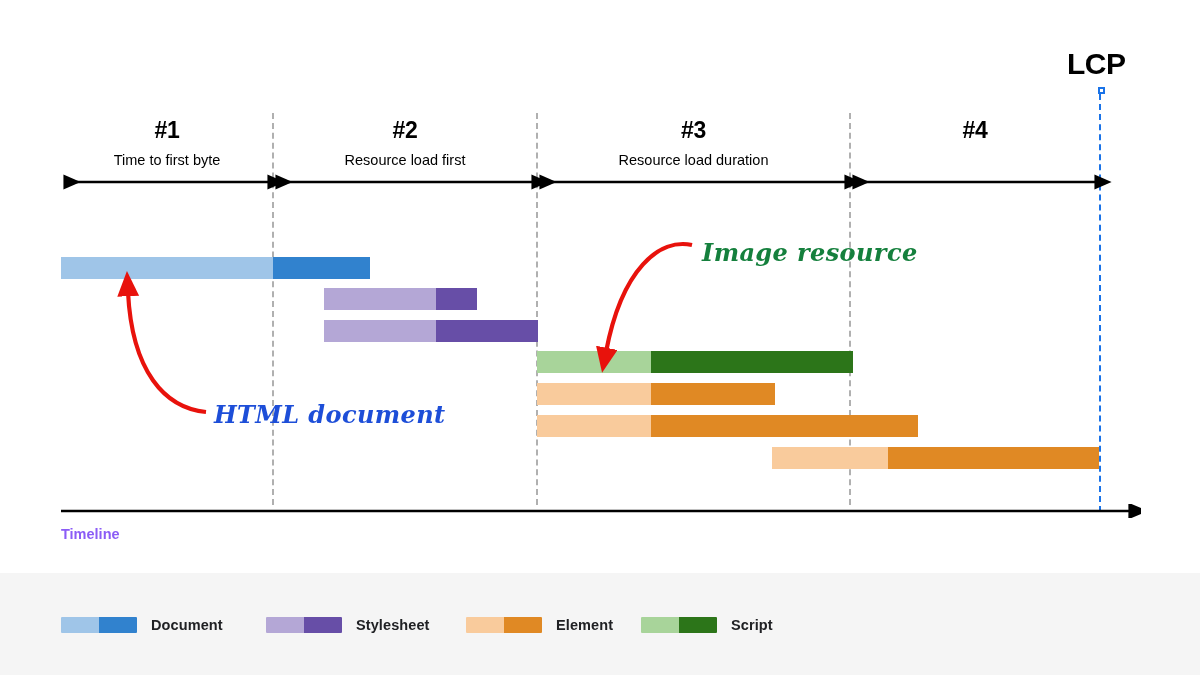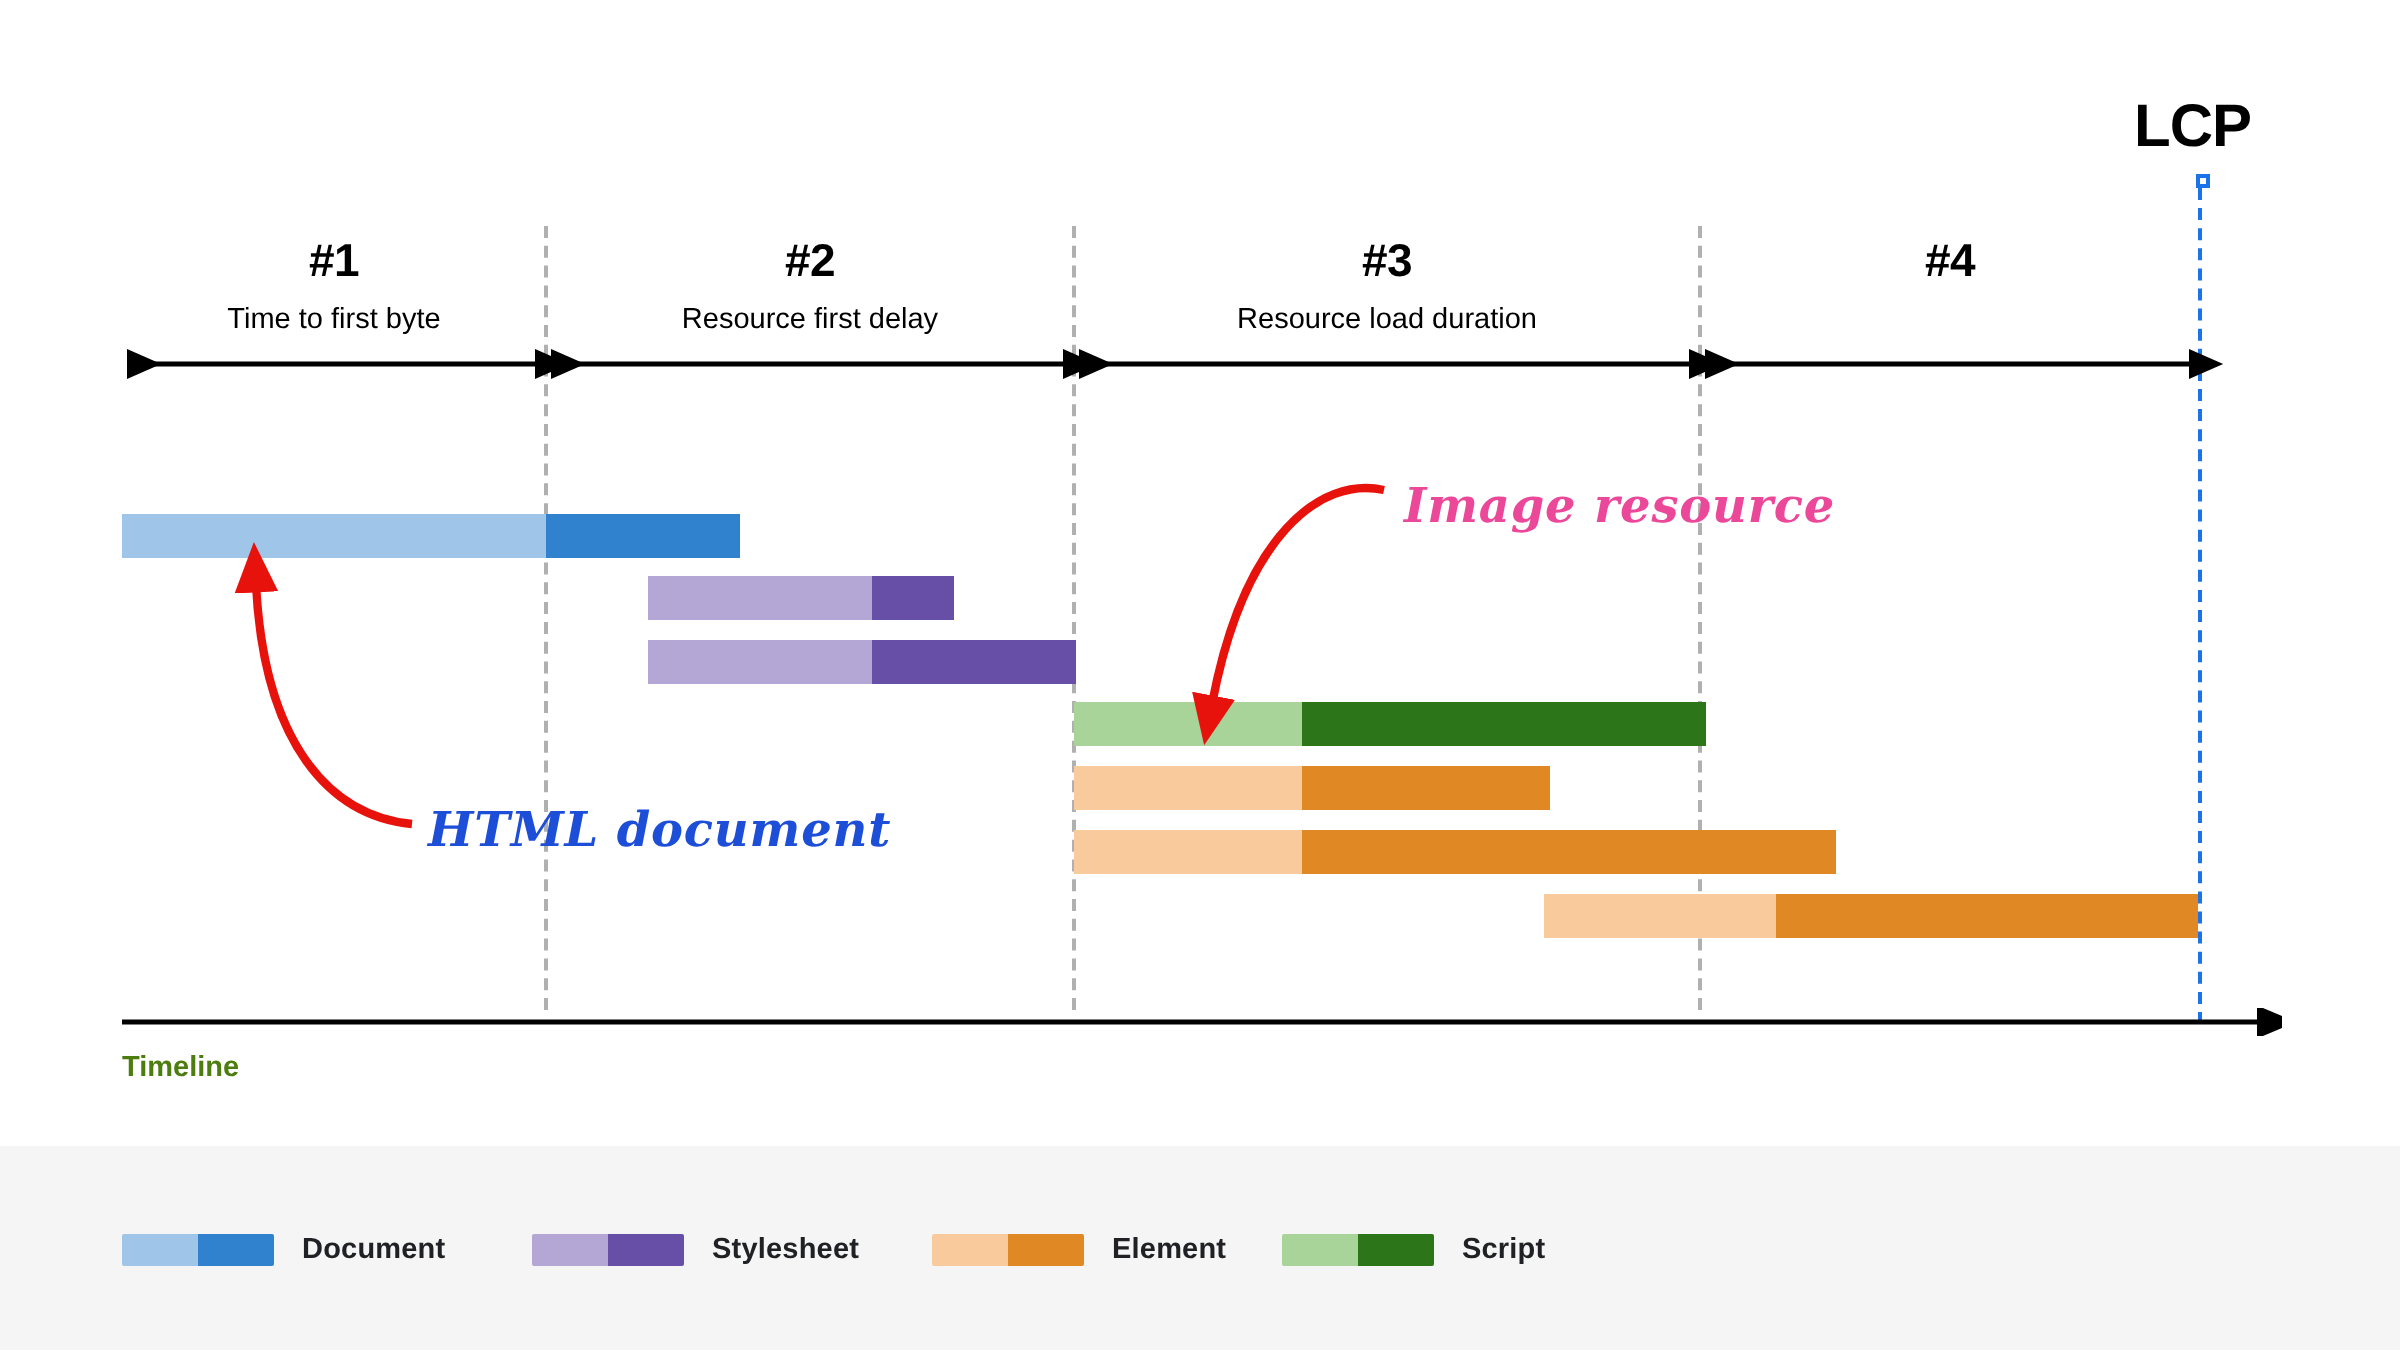--- a/index.html
+++ b/index.html
@@ -115,21 +115,21 @@
     top: 504px;
     width: 1080px;
     height: 14px;
   }
   #timeline-label {
     position: absolute;
     left: 61px;
     top: 526px;
     font-size: 14.5px;
     font-weight: bold;
-    color: #4d7c0f;
+    color: #8b5cf6;
   }
 
   
   .annot-text {
     position: absolute;
     font-family: "DejaVu Serif", serif;
     font-style: italic;
     font-weight: bold;
     font-size: 24px;
     color: #e8120c;
@@ -162,21 +162,21 @@
       <div class="vdash-lcp" style="left: 1099px; top: 94px; height: 418px;"></div>
     </div>
 
   <div id="phase-headers">
       <div class="phase" style="left: 61px; width: 212px; top: 119px;">
         <div class="phase-num">#1</div>
         <div class="phase-name">Time to first byte</div>
       </div>
       <div class="phase" style="left: 273px; width: 264px; top: 119px;">
         <div class="phase-num">#2</div>
-        <div class="phase-name">Resource first delay</div>
+        <div class="phase-name">Resource load first</div>
       </div>
       <div class="phase" style="left: 537px; width: 313px; top: 119px;">
         <div class="phase-num">#3</div>
         <div class="phase-name">Resource load duration</div>
       </div>
       <div class="phase" style="left: 850px; width: 250px; top: 119px;">
         <div class="phase-num">#4</div>
       </div>
     </div>
 
@@ -239,21 +239,21 @@
         <line x1="541" y1="182" x2="846" y2="182" stroke="#000000" stroke-width="2.6" marker-start="url(#ah-l)" marker-end="url(#ah-r)"></line>
         <line x1="854" y1="182" x2="1096" y2="182" stroke="#000000" stroke-width="2.6" marker-start="url(#ah-l)" marker-end="url(#ah-r)"></line>
       </g>
 
     <path d="M 206,412 C 165,408 132,372 128,292" stroke="#e8120c" stroke-width="4.2" fill="none" marker-end="url(#red-arrow)"></path>
     <path d="M 692,245 C 660,238 622,268 606,352" stroke="#e8120c" stroke-width="4.2" fill="none" marker-end="url(#red-arrow)"></path>
   </svg>
 
   <div id="annotations">
       <div class="annot-text" style="left: 214px; top: 400px; color: #1d4ed8;">HTML document</div>
-      <div class="annot-text" style="left: 702px; top: 238px; color: #ec4899;">Image resource</div>
+      <div class="annot-text" style="left: 702px; top: 238px; color: #15803d;">Image resource</div>
     </div>
 
   <div id="legend-items">
       <div class="legend-item" style="left: 61px;">
         <div class="legend-swatch">
           <span class="sw-light" style="background: rgb(159, 197, 232);"></span>
           <span class="sw-dark" style="background: rgb(49, 130, 206);"></span>
         </div>
         <div class="legend-label">Document</div>
       </div>

